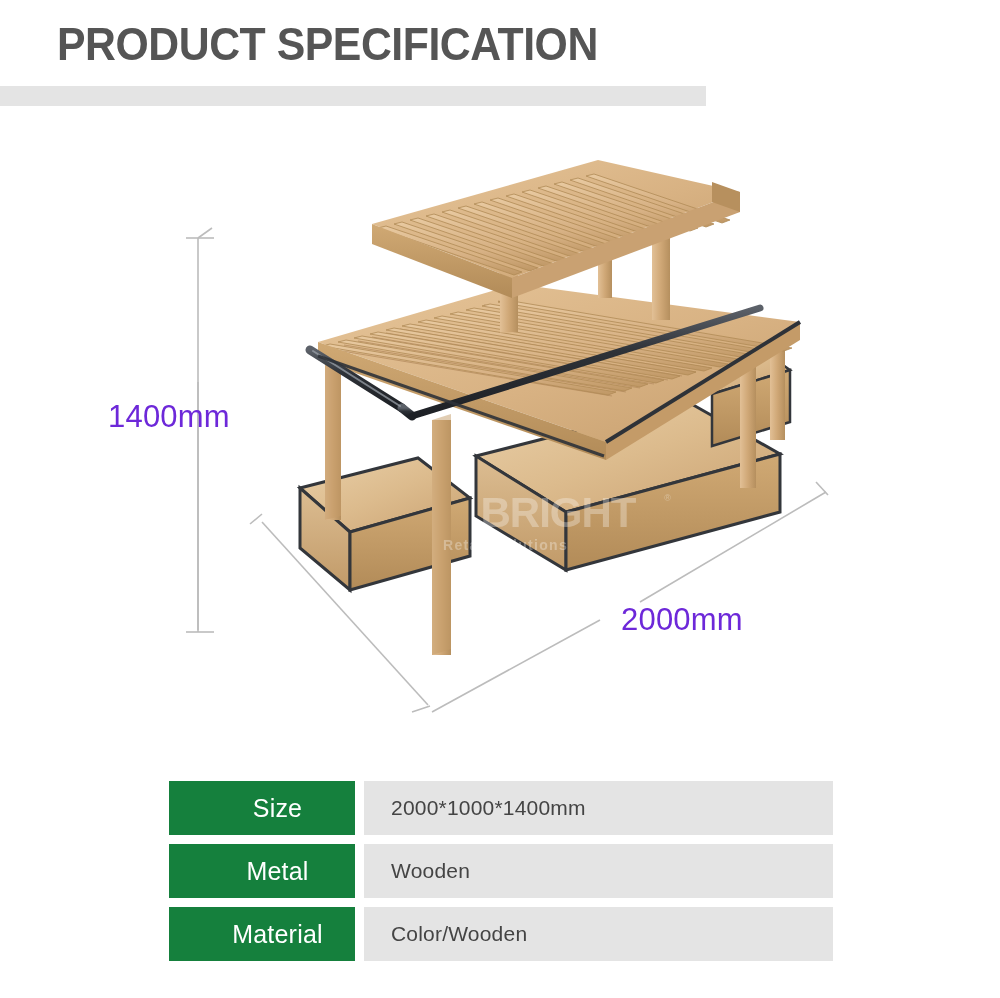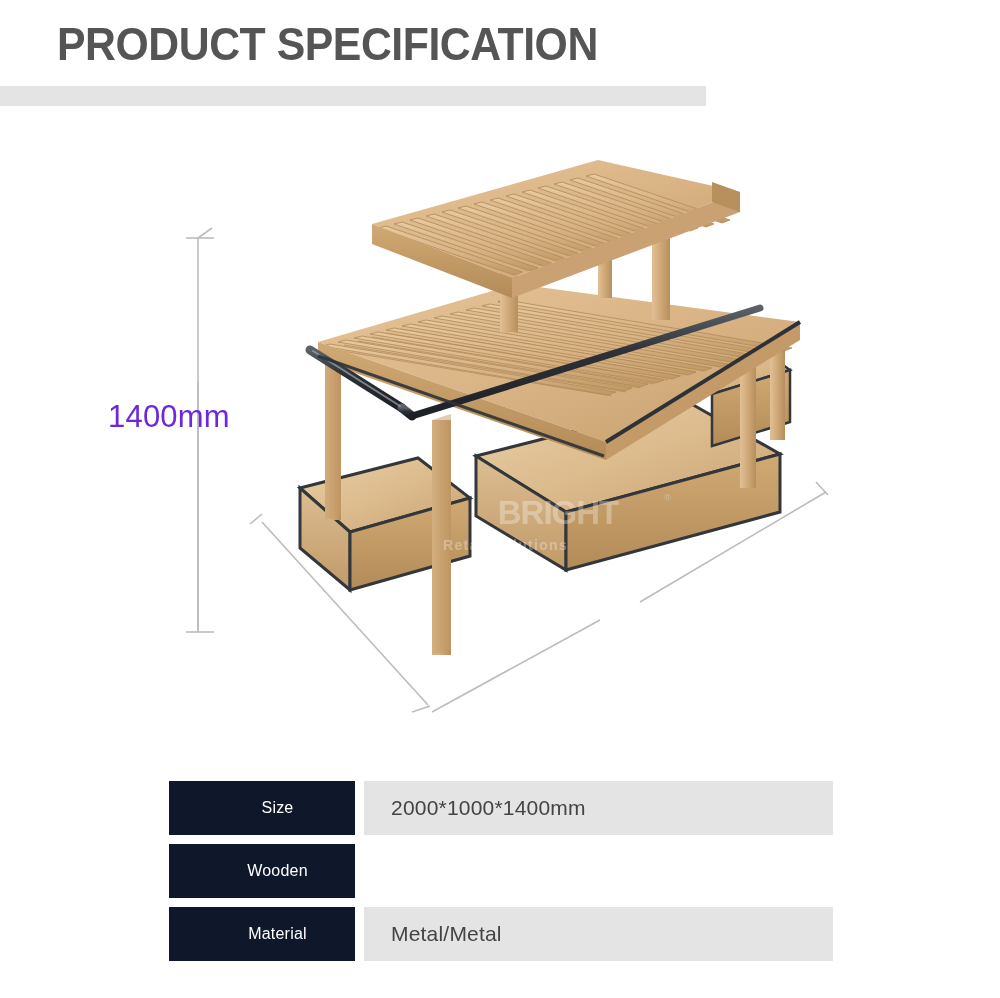--- a/index.html
+++ b/index.html
@@ -69,21 +69,21 @@
   .watermark {
     position: absolute;
     left: 443px;
     top: 371px;
     width: 230px;
     height: 74px;
     pointer-events: none;
     opacity: 0.30;
   }
   .wm-main {
-    font-size: 33px;
+    font-size: 42px;
     font-weight: 800;
     letter-spacing: -1px;
     color: #ffffff;
     line-height: 44px;
     font-family: "Liberation Sans", sans-serif;
     text-align: center;
     mix-blend-mode: screen;
   }
   .wm-sub {
     font-size: 14px;
@@ -113,26 +113,26 @@
   }
   .spec-row {
     display: flex;
     align-items: stretch;
     margin-bottom: 9px;
     height: 54px;
   }
   .spec-row:last-child { margin-bottom: 16px; }
   .spec-key {
     width: 186px;
-    background: #0f172a;
+    background: #15803d;
     display: flex;
     align-items: center;
     justify-content: center;
     color: #ffffff;
-    font-size: 16px;
+    font-size: 25px;
     font-weight: 400;
     font-family: "Liberation Sans", sans-serif;
     letter-spacing: 0.2px;
     padding-left: 31px;
   }
   .spec-gap { width: 9px; }
   .spec-val {
     flex: 1 1 auto;
     background: #e4e4e4;
     display: flex;
@@ -322,35 +322,37 @@
     </svg>
 
     <div class="watermark">
       <div class="wm-reg">®</div>
       <div class="wm-main">BRIGHT</div>
       <div class="wm-sub">Retail solutions</div>
     </div>
   </div>
 
   <div class="dim-label dim-height">1400mm</div>
+  <div class="dim-label dim-width">2000mm</div>
 
   <div class="spec-table">
 
     <div class="spec-row">
       <div class="spec-key">Size</div>
       <div class="spec-gap"></div>
       <div class="spec-val">2000*1000*1400mm</div>
     </div>
 
     <div class="spec-row">
-      <div class="spec-key">Wooden</div>
+      <div class="spec-key">Metal</div>
       <div class="spec-gap"></div>
+      <div class="spec-val">Wooden</div>
     </div>
 
     <div class="spec-row">
       <div class="spec-key">Material</div>
       <div class="spec-gap"></div>
-      <div class="spec-val">Metal/Metal</div>
+      <div class="spec-val">Color/Wooden</div>
     </div>
 
   </div>
 
 </div>
 
 </body></html>

